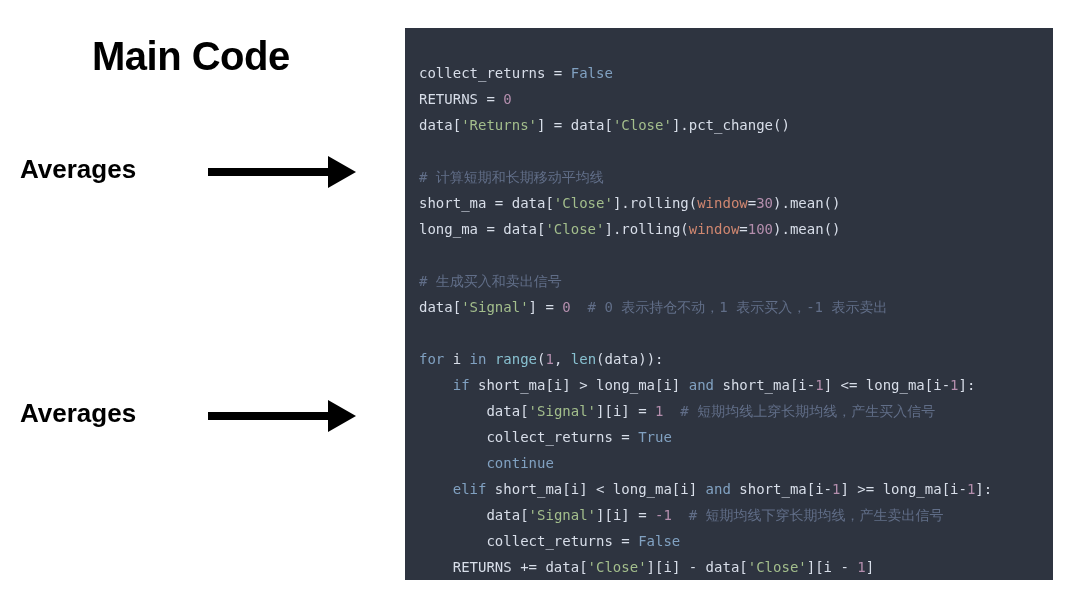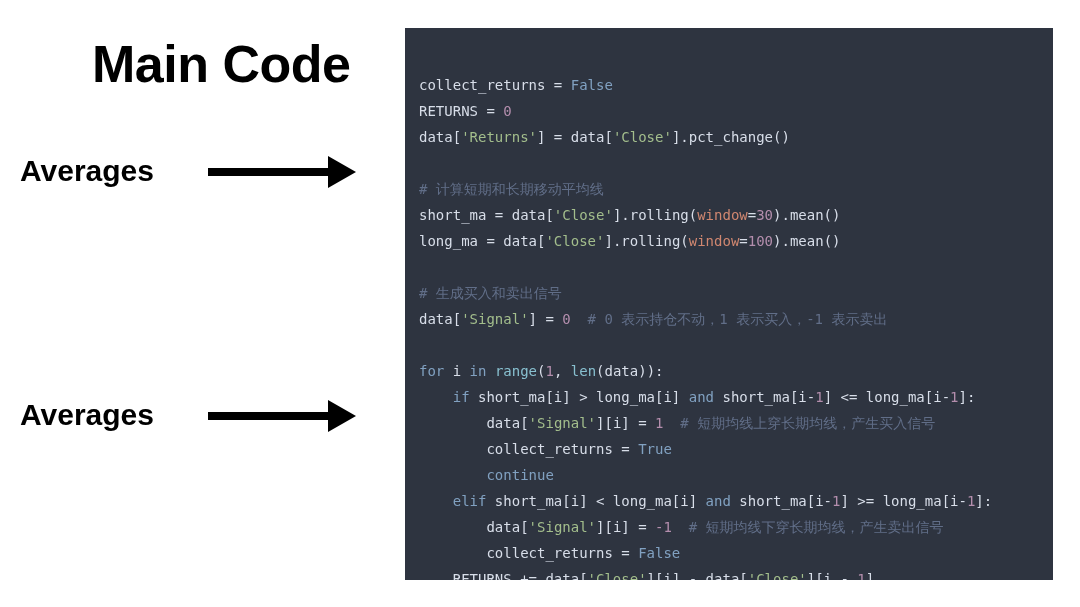--- a/index.html
+++ b/index.html
@@ -9,28 +9,28 @@
     height: 607px;
     background: #ffffff;
     font-family: Arial, Helvetica, sans-serif;
     overflow: hidden;
     position: relative;
   }
   .label-title {
     position: absolute;
     font-weight: 900;
     color: #000;
-    font-size: 52px;
+    font-size: 40px;
     letter-spacing: -0.5px;
   }
   .label-sub {
     position: absolute;
     font-weight: 800;
     color: #000;
-    font-size: 30px;
+    font-size: 26px;
   }
   .arrow {
     position: absolute;
     display: flex;
     align-items: center;
   }
   .arrow .shaft {
     height: 8px;
     width: 120px;
     background: #000;
@@ -47,21 +47,21 @@
     position: absolute;
     left: 405px;
     top: 28px;
     width: 648px;
     height: 552px;
     background: #2e3440;
     color: #d8dee9;
     font-family: "Menlo", "Consolas", "DejaVu Sans Mono", monospace;
     font-size: 14px;
     line-height: 26px;
-    padding: 18px 14px 6px 14px;
+    padding: 6px 14px 6px 14px;
     box-sizing: border-box;
     white-space: pre;
     overflow: hidden;
   }
   .c-kw     { color: #81a1c1; }  
   .c-bool   { color: #81a1c1; }
   .c-num    { color: #b48ead; }  
   .c-str    { color: #a3be8c; }  
   .c-named  { color: #d08770; }  
   .c-com    { color: #616e88; }  

